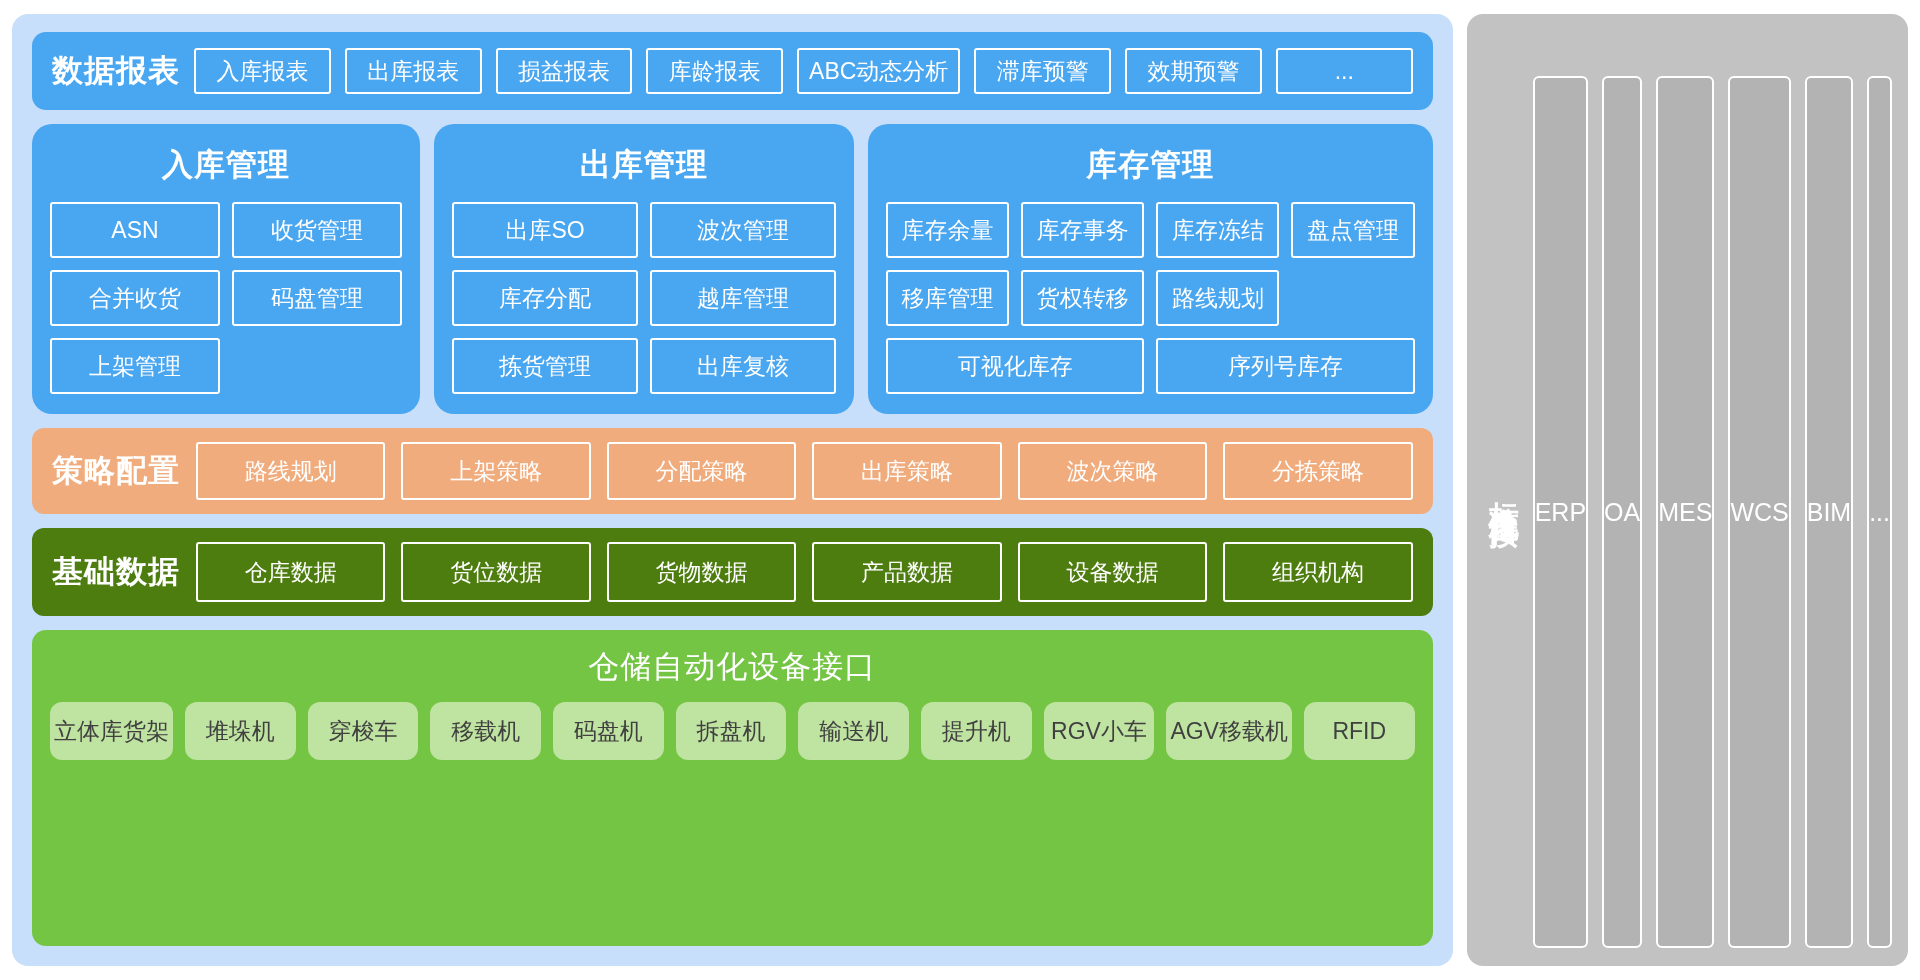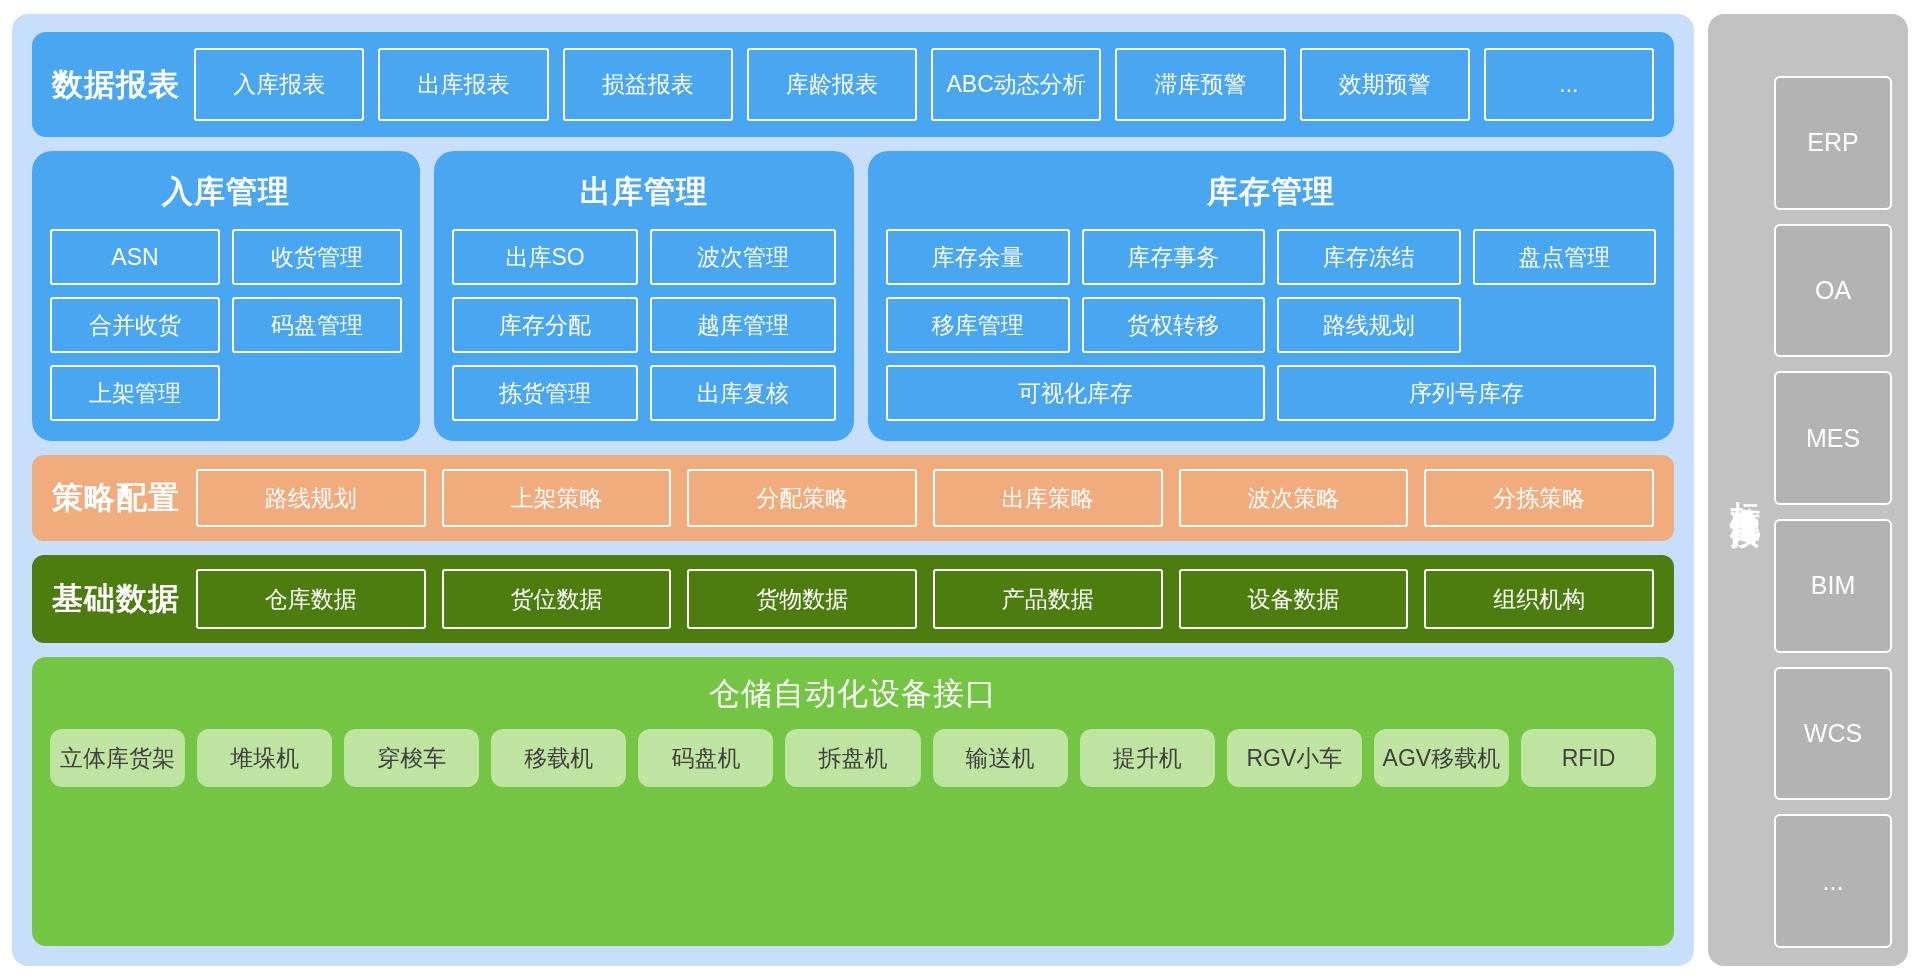--- a/index.html
+++ b/index.html
@@ -54,21 +54,21 @@
   .band-title {
     color: #ffffff;
     font-size: 31px;
     font-weight: bold;
     white-space: nowrap;
     letter-spacing: 1px;
     flex: 0 0 auto;
   }
   .reports-band .chip {
     flex: 1 1 0;
-    height: 73px;
+    height: 46px;
     border-radius: 3px;
   }
 
   
   .mgmt-row {
     display: flex;
     gap: 14px;
   }
   .mgmt-card {
     background: #49a6f0;
@@ -183,21 +183,21 @@
     text-orientation: upright;
     display: flex;
     align-items: center;
     justify-content: center;
     letter-spacing: 5px;
     line-height: 1;
   }
   .side-items {
     flex: 1 1 auto;
     display: flex;
-    flex-direction: column;
+    flex-direction: row;
     justify-content: flex-start;
     gap: 14px;
     margin-top: 44px;
   }
   .side-chip {
     flex: 1 1 0;
     background: #b3b3b3;
     border: 2px solid #ffffff;
     border-radius: 6px;
     color: #ffffff;
@@ -307,19 +307,19 @@
     </div>
 
   </div>
 
   <div class="side-panel">
     <div class="side-label">标准化接口</div>
     <div class="side-items">
       <div class="side-chip">ERP</div>
       <div class="side-chip">OA</div>
       <div class="side-chip">MES</div>
+      <div class="side-chip">WCS</div>
       <div class="side-chip">BIM</div>
-      <div class="side-chip">WCS</div>
       <div class="side-chip">...</div>
     </div>
   </div>
 
 </div>
 
 </body></html>

